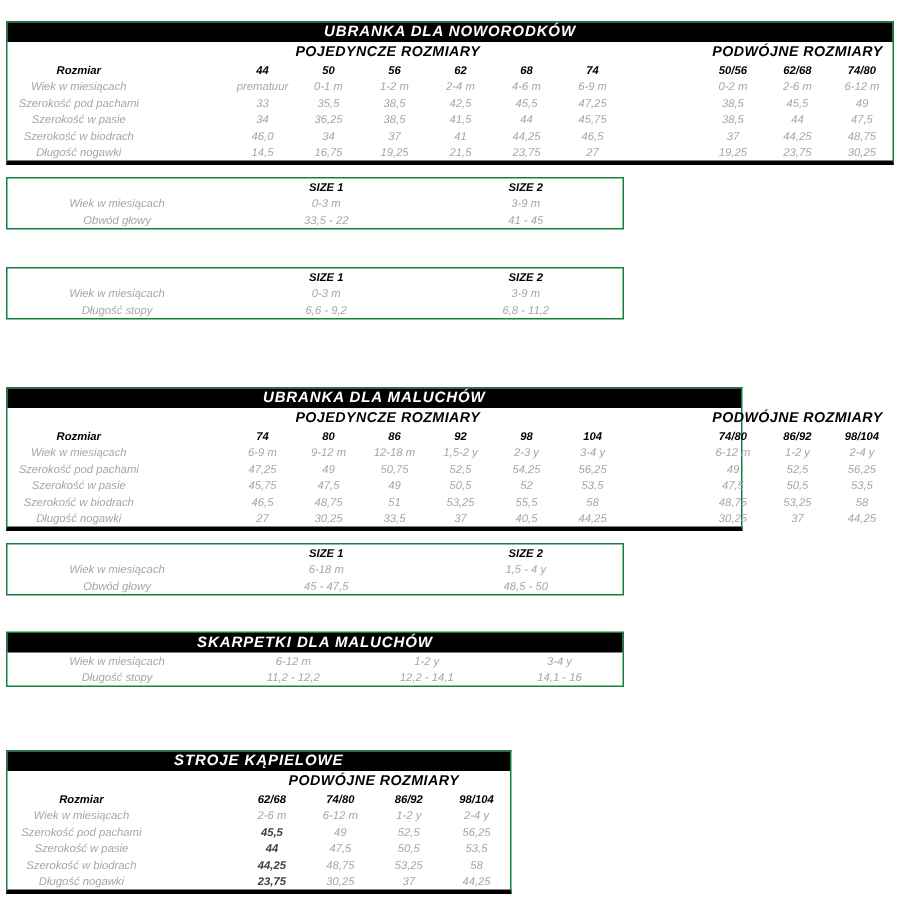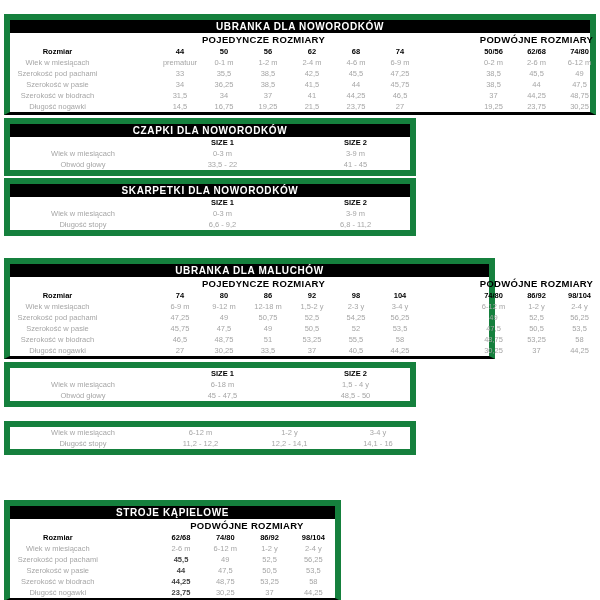--- a/index.html
+++ b/index.html
@@ -2,21 +2,22 @@
 <html><head>
 <meta charset="utf-8">
 <style>
   html,body{margin:0;padding:0;background:#ffffff;}
   .canvas{
     position:relative;width:600px;height:600px;background:#ffffff;
     font-family:"Liberation Sans",sans-serif;overflow:hidden;
   }
   .tbl{
     position:absolute;box-sizing:border-box;background:#fff;
-    border:6px solid #15803d;
+    border:1px solid #15803d;
+    font-style:italic;
   }
   .tbl.thick{border-bottom:3px solid #000000;}
   .bar{
     background:#000000;color:#ffffff;font-weight:bold;font-size:10px;
     height:13px;line-height:13px;text-align:center;letter-spacing:.6px;
     white-space:nowrap;
   }
   table{border-collapse:collapse;table-layout:fixed;width:100%;}
   td{
     padding:0;margin:0;text-align:center;font-size:7.5px;height:11px;
@@ -108,21 +109,21 @@
               <td>44</td>
               <td>45,75</td>
               <td></td>
               <td>38,5</td>
               <td>44</td>
               <td>47,5</td>
             </tr>
             <tr>
               <td class="lbl">Szerokość w biodrach</td>
               <td></td>
-              <td>31,5</td>
+              <td>46,0</td>
               <td>34</td>
               <td>37</td>
               <td>41</td>
               <td>44,25</td>
               <td>46,5</td>
               <td></td>
               <td>37</td>
               <td>44,25</td>
               <td>48,75</td>
             </tr>
@@ -137,21 +138,20 @@
               <td>27</td>
               <td></td>
               <td>19,25</td>
               <td>23,75</td>
               <td>30,25</td>
             </tr>
           </tbody>
         </table>
       </section>
       <section class="tbl" style="left: 4px; top: 118px; width: 412px;">
-        <div class="bar">CZAPKI DLA NOWORODKÓW</div>
         <table>
           <colgroup>
             <col style="width: 146px;">
             <col style="width: 133px;">
             <col style="width: 133px;">
           </colgroup>
           <tbody>
             <tr>
               <td></td>
               <td class="hdr">SIZE 1</td>
@@ -164,21 +164,20 @@
             </tr>
             <tr>
               <td class="lbl">Obwód głowy</td>
               <td>33,5 - 22</td>
               <td>41 - 45</td>
             </tr>
           </tbody>
         </table>
       </section>
       <section class="tbl" style="left: 4px; top: 178px; width: 412px;">
-        <div class="bar">SKARPETKI DLA NOWORODKÓW</div>
         <table>
           <colgroup>
             <col style="width: 146px;">
             <col style="width: 133px;">
             <col style="width: 133px;">
           </colgroup>
           <tbody>
             <tr>
               <td></td>
               <td class="hdr">SIZE 1</td>
@@ -328,20 +327,21 @@
             </tr>
             <tr>
               <td class="lbl">Obwód głowy</td>
               <td>45 - 47,5</td>
               <td>48,5 - 50</td>
             </tr>
           </tbody>
         </table>
       </section>
       <section class="tbl" style="left: 4px; top: 421px; width: 412px;">
+        <div class="bar">SKARPETKI DLA MALUCHÓW</div>
         <table>
           <colgroup>
             <col style="width: 146px;">
             <col style="width: 89px;">
             <col style="width: 89px;">
             <col style="width: 88px;">
           </colgroup>
           <tbody>
             <tr>
               <td class="lbl">Wiek w miesiącach</td>

